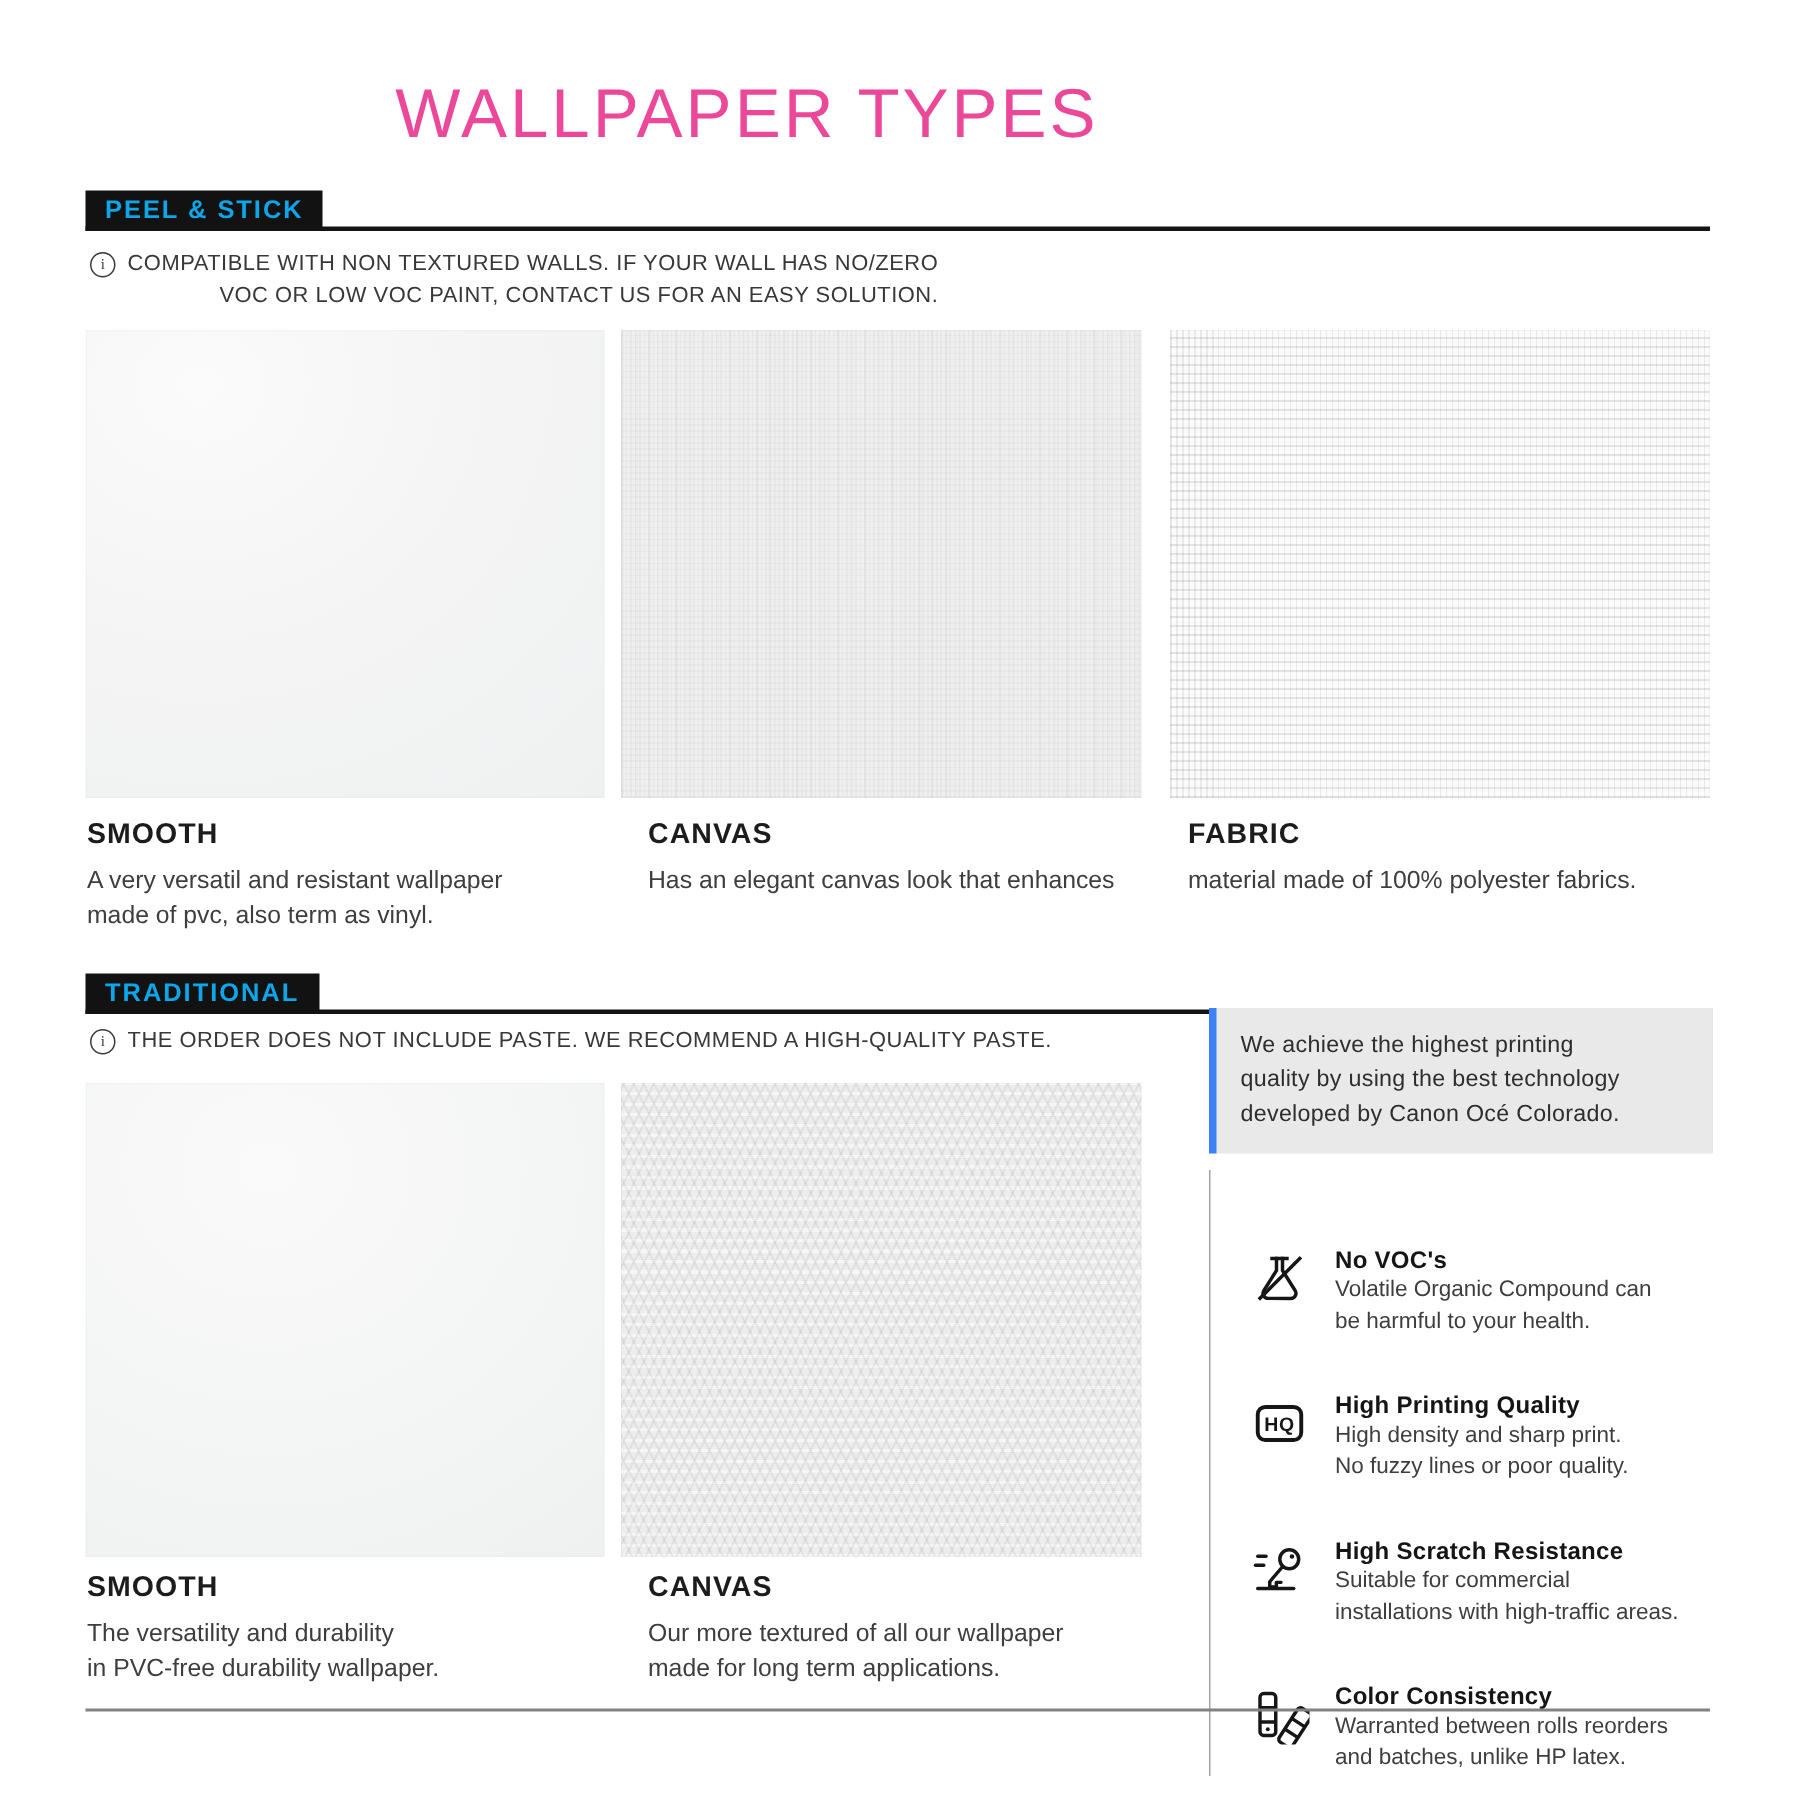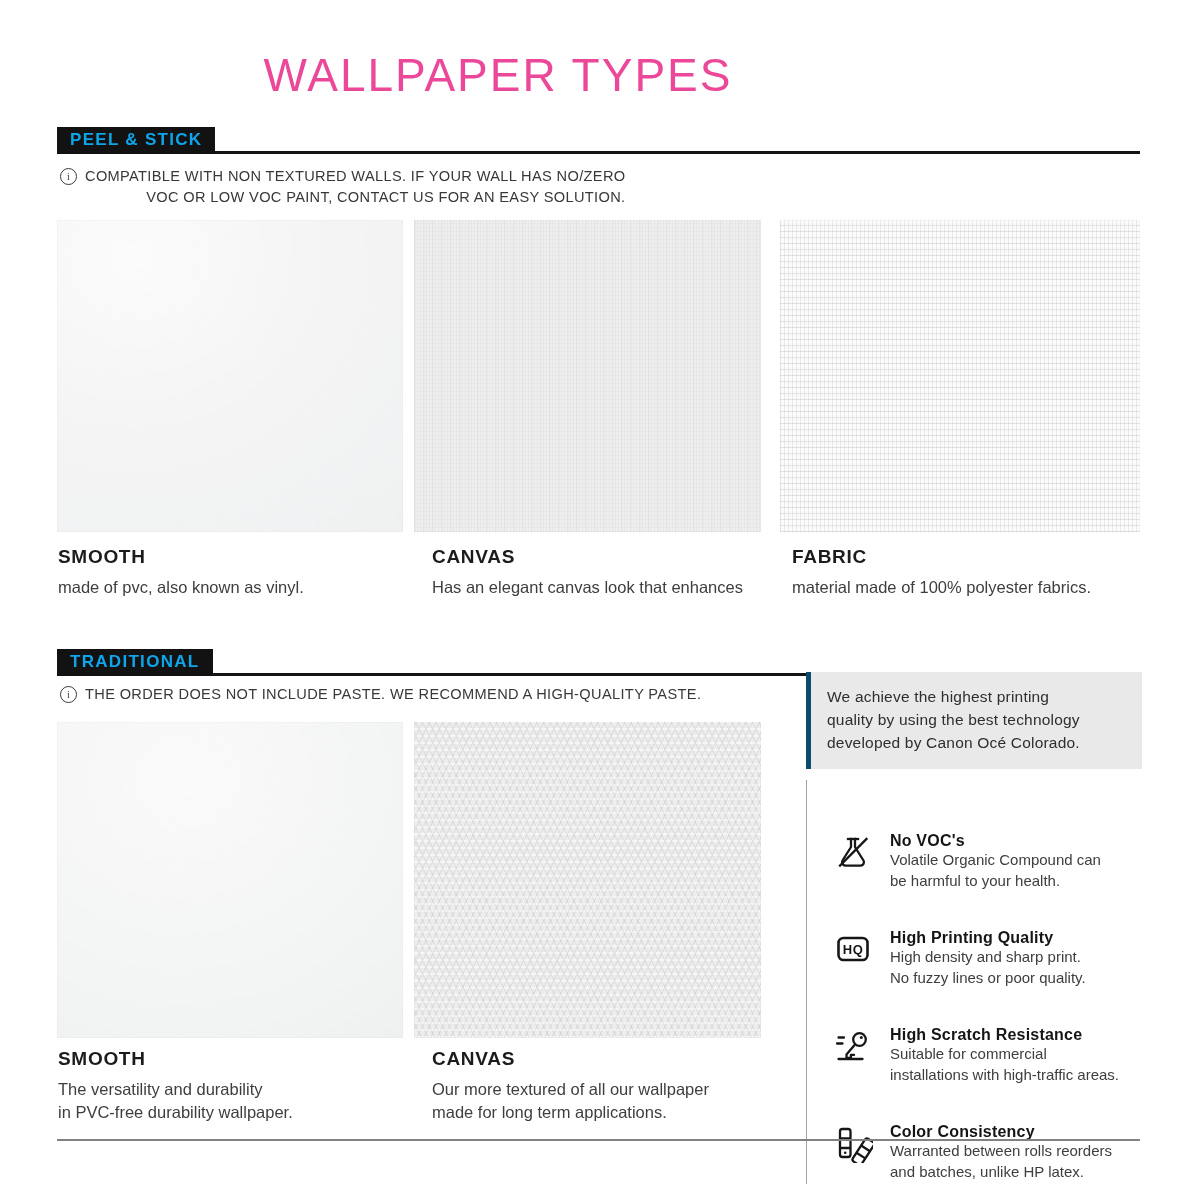--- a/index.html
+++ b/index.html
@@ -75,21 +75,21 @@
   .cap-r1{top:546px;}
   .cap-r2{top:1048px;}
   .cap-c1{left:58px;}
   .cap-c2{left:432px;}
   .cap-c3{left:792px;}
   .cap-name{font-size:19px;font-weight:600;letter-spacing:0.7px;color:#1c1c1c;margin-bottom:8px;}
   .cap-desc span{display:block;font-size:16.5px;line-height:23px;color:#3e3e3e;white-space:nowrap;}
   
   .quote{
     position:absolute;left:806px;top:672px;width:336px;box-sizing:border-box;
-    border-left:5px solid #0c4a6e;background:#e9e9e9;padding:13px 14px 15px 16px;
+    border-left:5px solid #3b82f6;background:#e9e9e9;padding:13px 14px 15px 16px;
   }
   .quote span{display:block;font-size:15.5px;line-height:23px;letter-spacing:0.2px;color:#2e2e2e;}
   .features{
     position:absolute;left:806px;top:780px;width:340px;
     border-left:1.5px solid #a3a3a3;padding:14px 0 2px 26px;box-sizing:border-box;
   }
   .feat{display:flex;gap:17px;margin-bottom:21px;margin-top:38px;}
   .feat:last-child{margin-bottom:0;}
   .feat-icon{flex:none;width:40px;height:40px;}
   .feat-icon svg{display:block;}
@@ -117,21 +117,22 @@
     </span>
   </div>
 
   <div class="swatch row-1 sw-c1 tex-smooth"></div>
   <div class="swatch row-1 sw-c2 tex-canvas-fine"></div>
   <div class="swatch row-1 sw-c3 tex-fabric"></div>
 
   <div class="cap cap-r1 cap-c1">
     <div class="cap-name">SMOOTH</div>
     <div class="cap-desc">
-      <span>made of pvc, also known as vinyl.</span>
+      <span>A very versatil and resistant wallpaper</span>
+      <span>made of pvc, also term as vinyl.</span>
     </div>
   </div>
   <div class="cap cap-r1 cap-c2">
     <div class="cap-name">CANVAS</div>
     <div class="cap-desc">
       <span>Has an elegant canvas look that enhances</span>
     </div>
   </div>
   <div class="cap cap-r1 cap-c3">
     <div class="cap-name">FABRIC</div>

